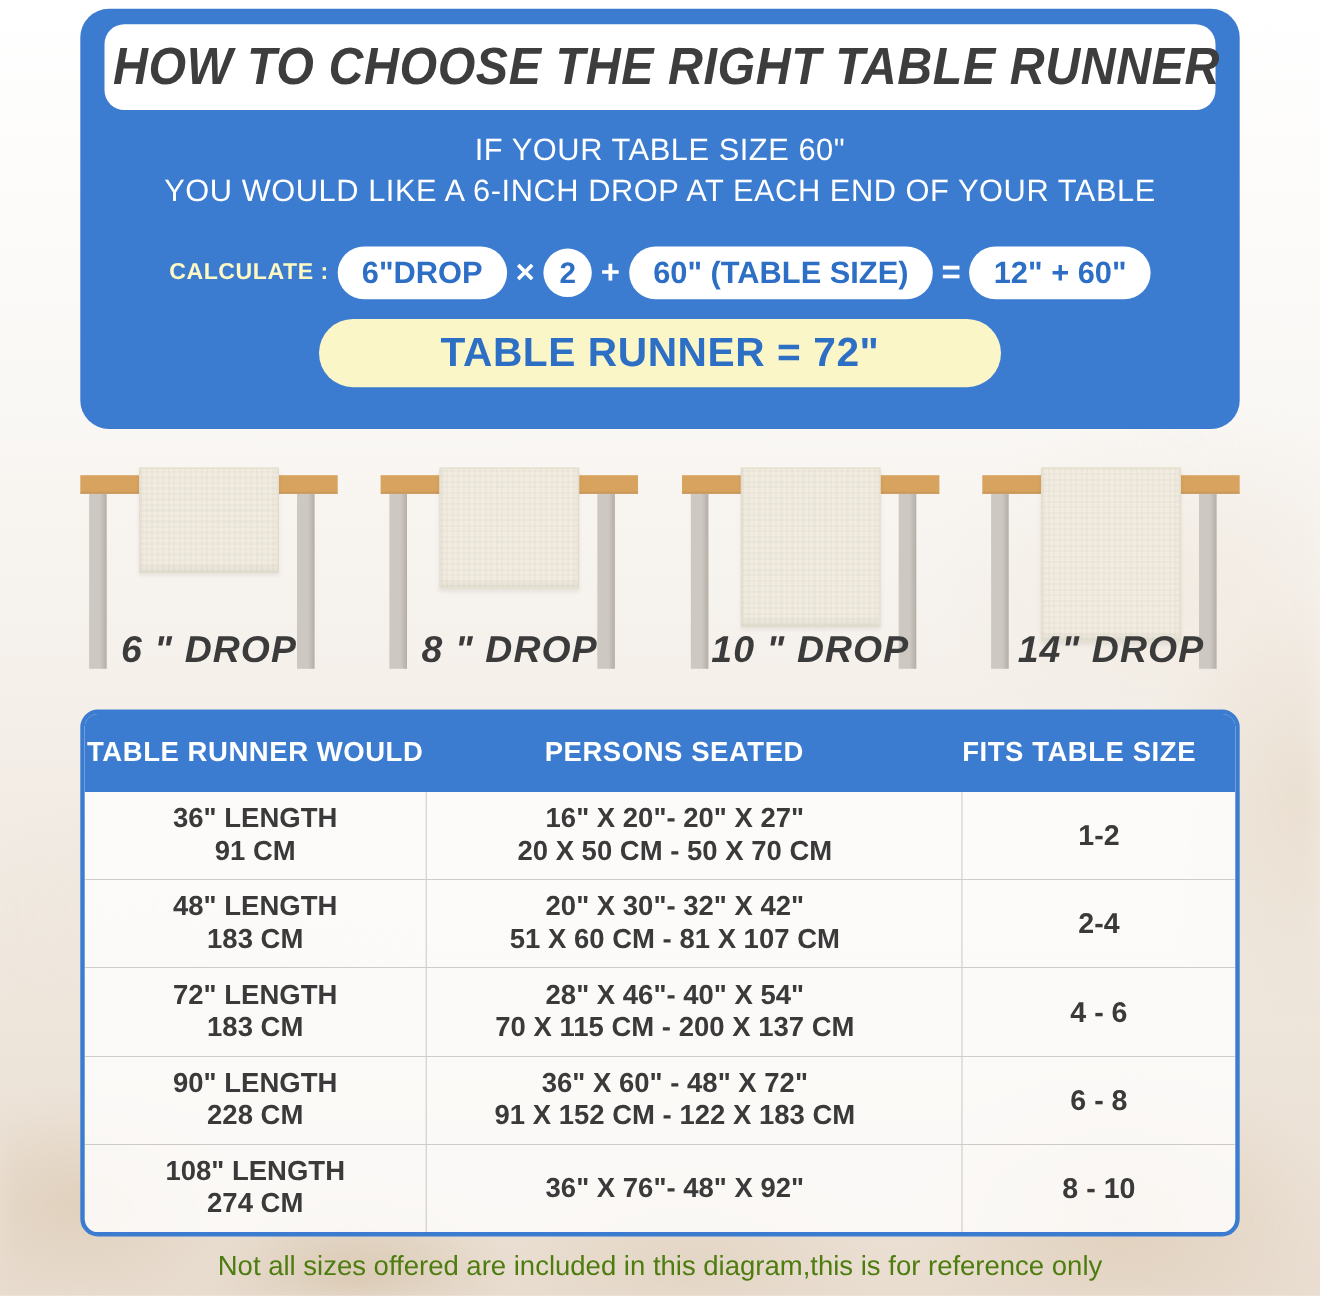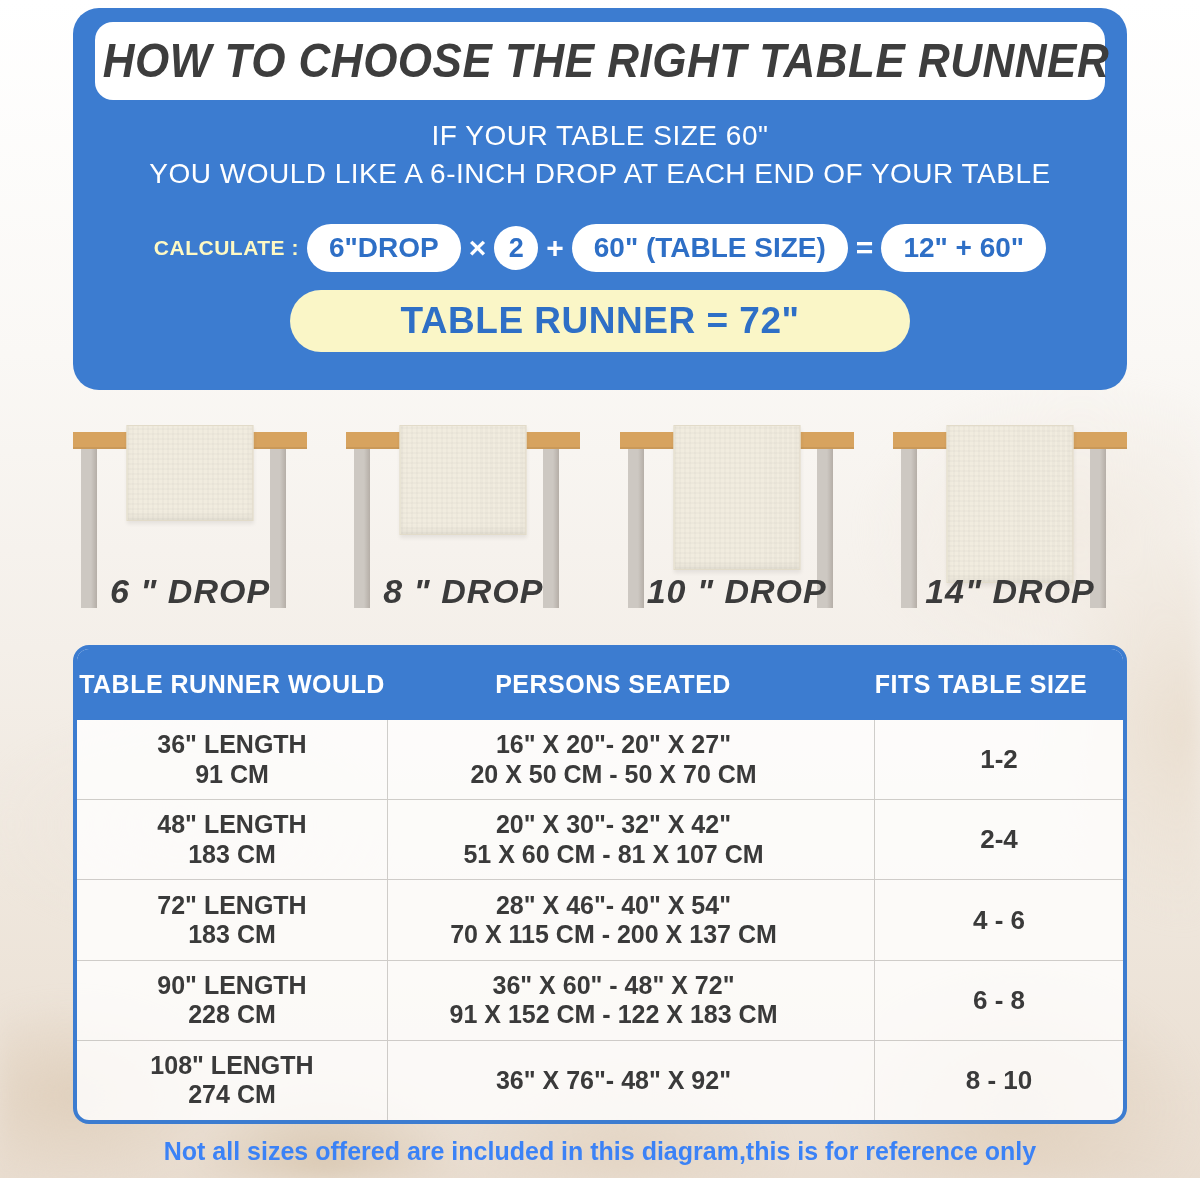--- a/index.html
+++ b/index.html
@@ -113,21 +113,21 @@
   .cell {
     display:flex; flex-direction:column; align-items:center; justify-content:center;
     color:var(--body-text,#3A3A3A); font-weight:700; font-size:25px; line-height:1.18;
     text-align:center;
   }
   .cell-mid, .cell-right { border-left:1px solid rgba(90,85,80,.28); }
   .cell-right { font-size:26px;margin-left:35px; }
   
   .footer-note {
     position:absolute; top:1137px; left:0; width:100%;
-    text-align:center; font-size:25px; font-weight:700; color:#3b82f6;
+    text-align:center; font-size:25px; font-weight:400; color:#4d7c0f;
   }
 </style>
 </head>
 <body>
 
 <div class="bg-blobs"></div>
 
 <section class="hero">
   <div class="title-banner">
     <h1>HOW TO CHOOSE THE RIGHT TABLE RUNNER</h1>

